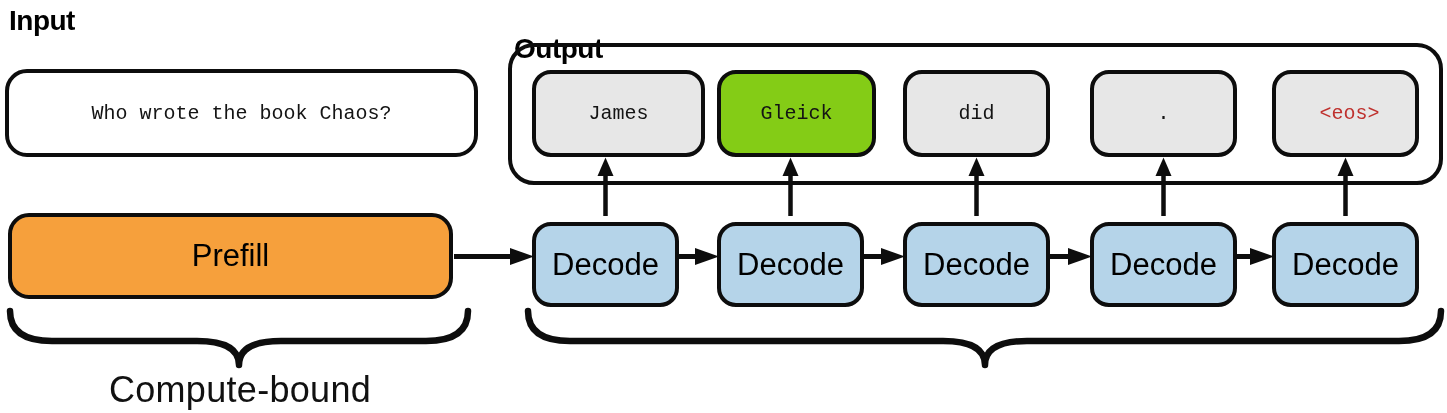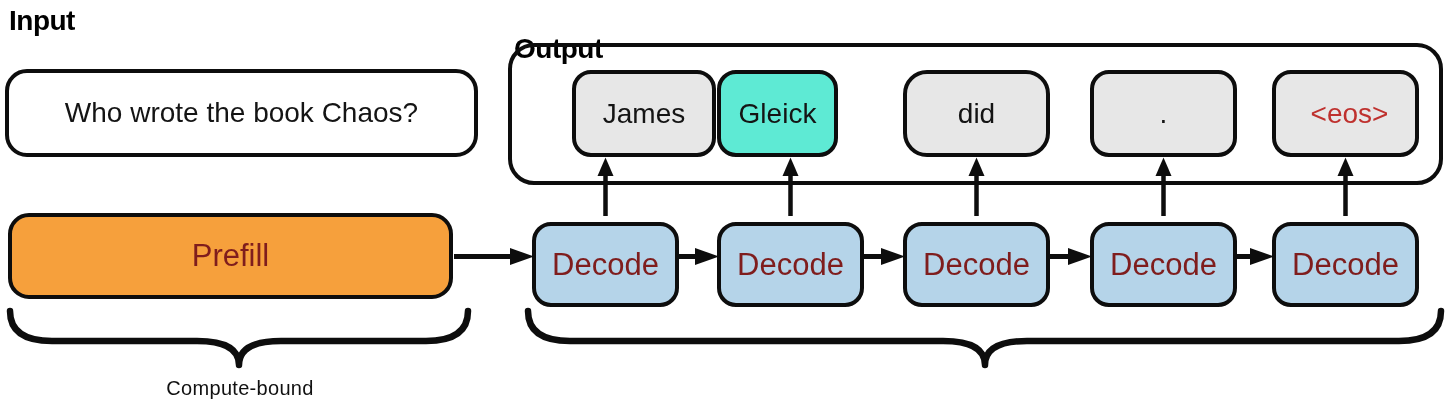--- a/index.html
+++ b/index.html
@@ -13,30 +13,30 @@
   }
   .heading-input{ left:9px; top:5px; }
   .heading-output{ left:514px; top:5px;margin-top:28px; }
   .rbox{
     position:absolute; box-sizing:border-box; border:4px solid #0d0d0d;
     display:flex; align-items:center; justify-content:center; background:#fff;
   }
   .input-box{ left:5px; top:69px; width:473px; height:88px; border-radius:22px; }
   .output-container{ left:508px; top:43px; width:935px; height:142px; border-radius:26px; background:transparent; }
   .mono{
-    font-family:Liberation Sans, sans-serif; font-size:28px; color:#141414;
+    font-family:Liberation Mono, monospace; font-size:20px; color:#141414;
     white-space:nowrap;
   }
   .token-box{ top:70px; height:87px; border-radius:19px; }
   .decode-box{ top:222px; height:85px; border-radius:19px; }
   .prefill-box{ left:8px; top:213px; width:445px; height:86px; border-radius:21px; }
-  .blocklabel{ font-size:31px; color:#7f1d1d; white-space:nowrap; }
+  .blocklabel{ font-size:31px; color:#000000; white-space:nowrap; }
   .overlay{ position:absolute; left:0; top:0; width:1447px; height:413px; pointer-events:none; }
   .brace-label{
-    position:absolute; top:377px; font-size:20px; color:#111; letter-spacing:0.3px;
+    position:absolute; top:369px; font-size:36px; color:#111; letter-spacing:0.3px;
     transform:translateX(-50%); white-space:nowrap;
   }
   .brace-label-left{ left:240px; }
   .brace-label-right{ left:988px; }
 </style>
 </head>
 <body>
 
 <div class="canvas">
 
@@ -44,33 +44,33 @@
 
   <div class="rbox input-box">
     <span class="mono">Who wrote the book Chaos?</span>
   </div>
 
   <div class="heading heading-output">Output</div>
 
   <div class="rbox output-container"></div>
 
   <div id="generated">
-      <div class="rbox token-box" style="left: 532px; width: 144px; background: rgb(231, 231, 231); margin-left: 40px;">
+      <div class="rbox token-box" style="left: 532px; width: 173px; background: rgb(231, 231, 231);">
         <span class="mono" style="color: rgb(20, 20, 20);">James</span>
       </div>
       <div class="rbox decode-box" style="left: 532px; width: 147px; background: rgb(181, 212, 233);">
         <span class="blocklabel">Decode</span>
       </div>
-      <div class="rbox token-box" style="left: 717px; width: 121px; background: #5eead4;">
+      <div class="rbox token-box" style="left: 717px; width: 159px; background: #84cc16;">
         <span class="mono" style="color: rgb(20, 20, 20);">Gleick</span>
       </div>
       <div class="rbox decode-box" style="left: 717px; width: 147px; background: rgb(181, 212, 233);">
         <span class="blocklabel">Decode</span>
       </div>
-      <div class="rbox token-box" style="left: 903px; width: 147px; background: rgb(231, 231, 231); border-radius: 24px;">
+      <div class="rbox token-box" style="left: 903px; width: 147px; background: rgb(231, 231, 231);">
         <span class="mono" style="color: rgb(20, 20, 20);">did</span>
       </div>
       <div class="rbox decode-box" style="left: 903px; width: 147px; background: rgb(181, 212, 233);">
         <span class="blocklabel">Decode</span>
       </div>
       <div class="rbox token-box" style="left: 1090px; width: 147px; background: rgb(231, 231, 231);">
         <span class="mono" style="color: rgb(20, 20, 20);">.</span>
       </div>
       <div class="rbox decode-box" style="left: 1090px; width: 147px; background: rgb(181, 212, 233);">
         <span class="blocklabel">Decode</span>

